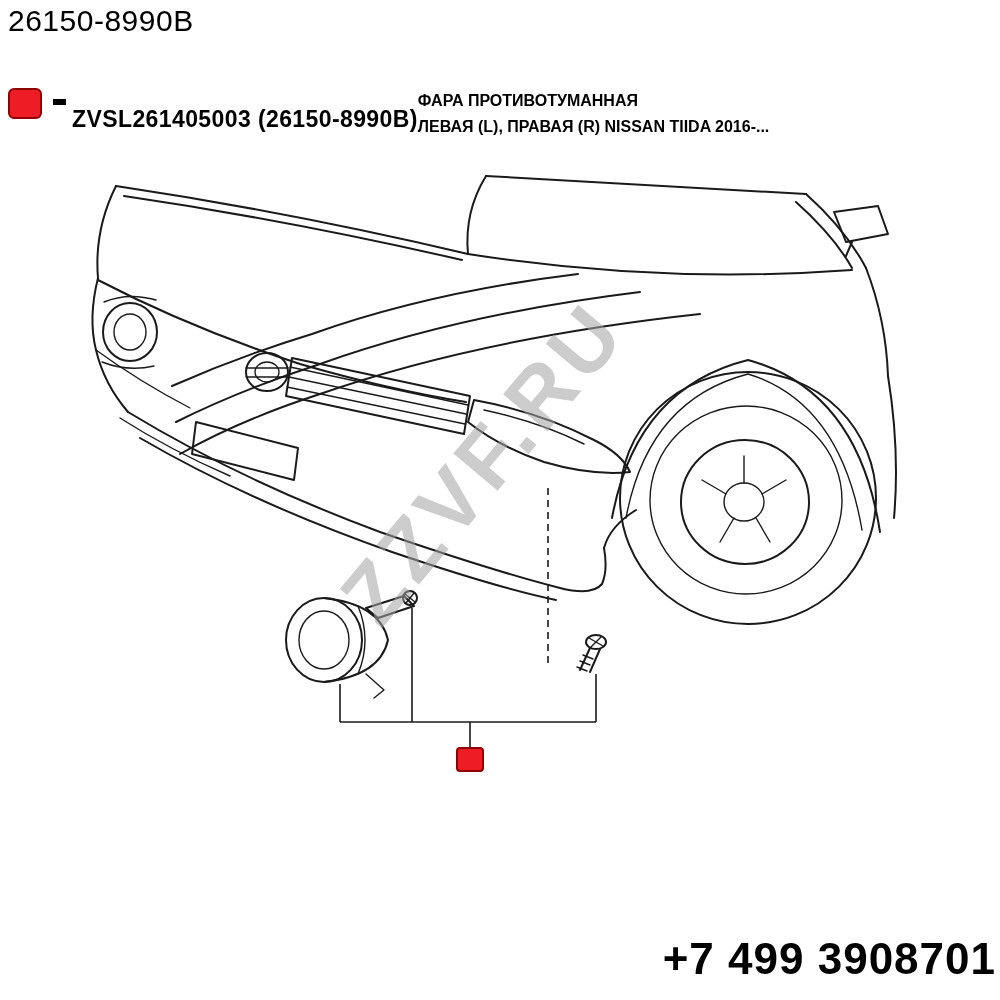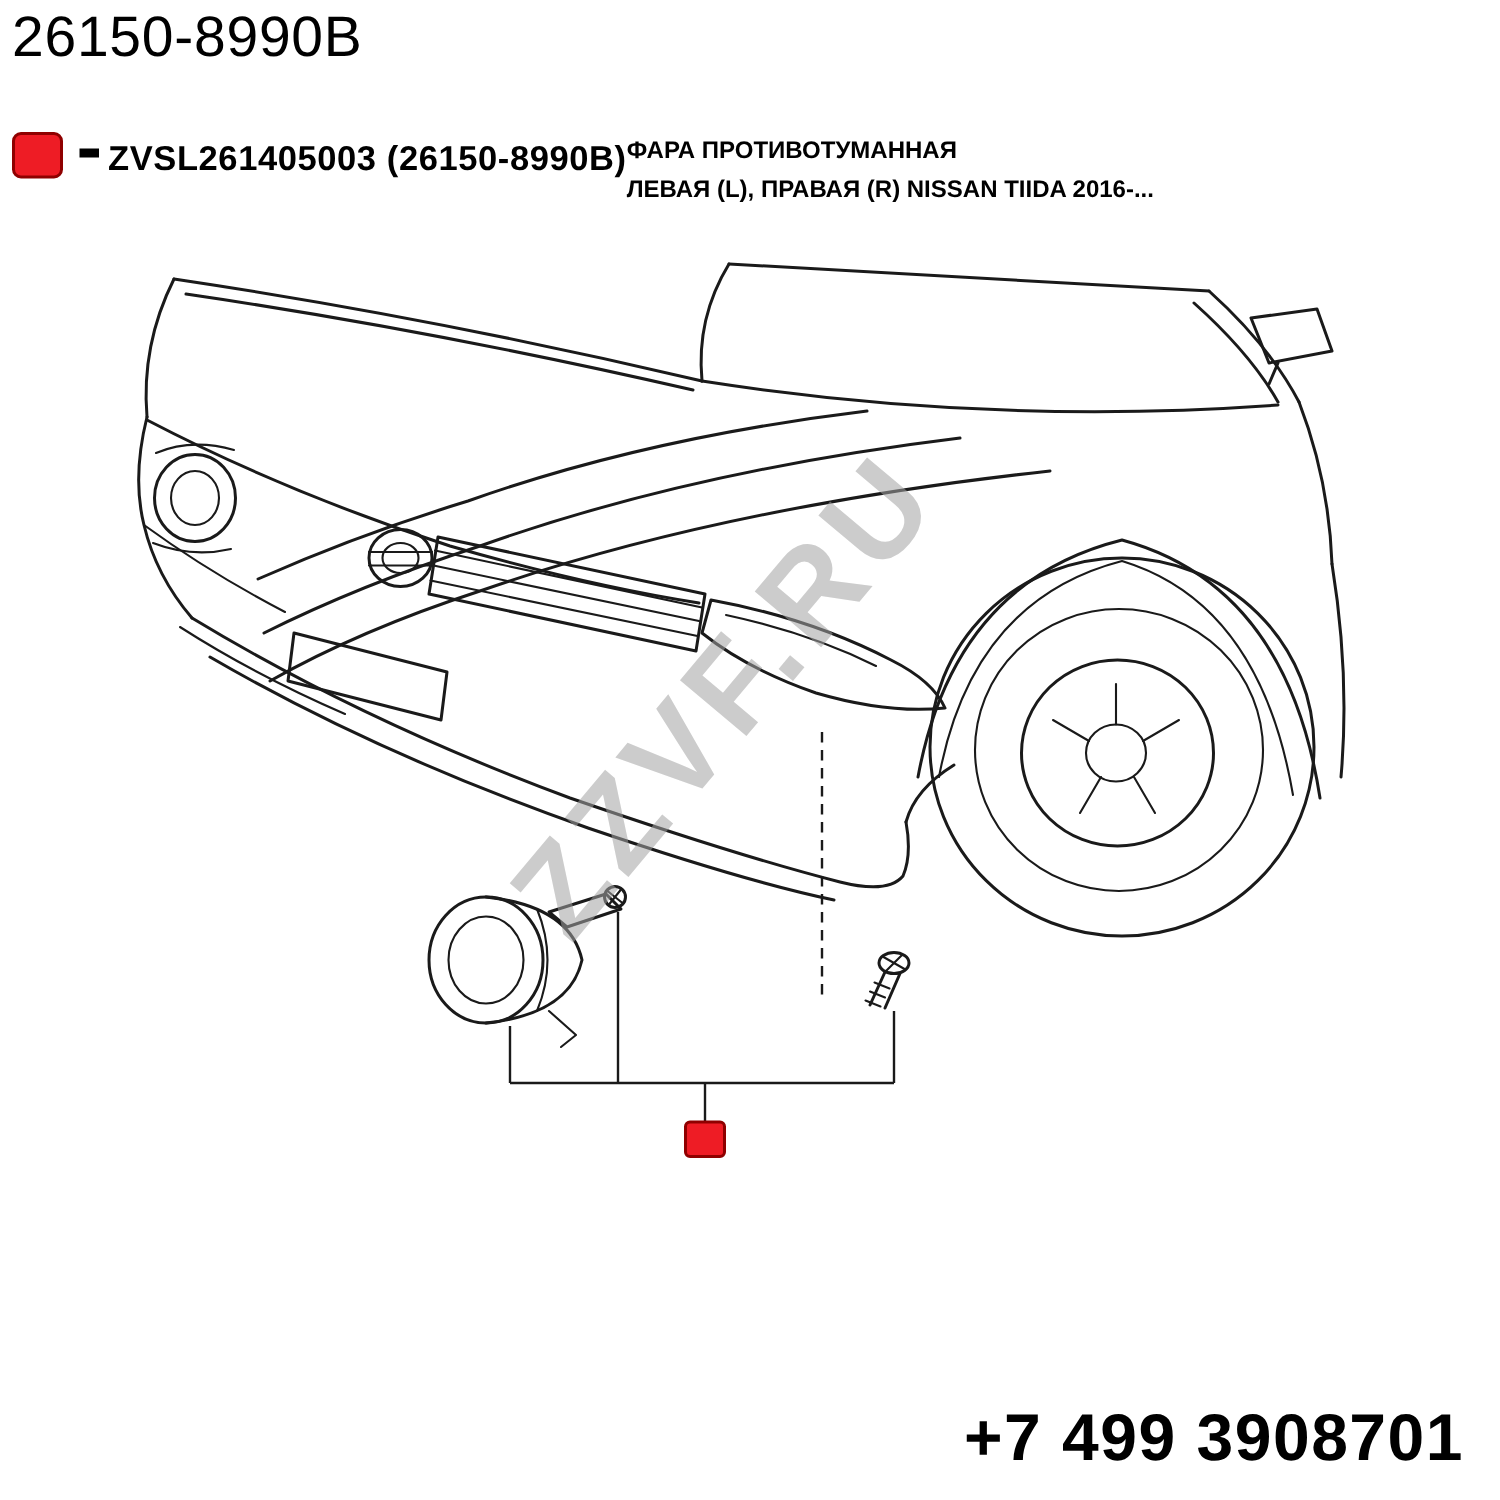--- a/index.html
+++ b/index.html
@@ -3,49 +3,49 @@
 <meta charset="utf-8">
 <style>
   html,body{margin:0;padding:0;}
   body{
     width:1000px;height:1000px;position:relative;background:#ffffff;
     font-family:"Liberation Sans", sans-serif;color:#000;overflow:hidden;
   }
   .header-row{
     position:absolute;top:4px;left:0;right:0;padding:0 8px;
     display:flex;justify-content:space-between;align-items:flex-start;
-    font-size:38px;font-weight:400;letter-spacing:0.5px;
+    font-size:30px;font-weight:400;letter-spacing:0.5px;
   }
   .part-row{
     position:absolute;top:86px;left:8px;right:4px;
     display:flex;align-items:flex-start;
   }
   .red-square{
     width:30px;height:27px;flex:0 0 auto;
     background:#ee1c25;border:2px solid #8f0000;border-radius:6px;
     margin-top:2px;
   }
   .dash{
     width:13px;height:6px;background:#000;flex:0 0 auto;
     margin:13px 6px 0 11px;
   }
   .part-title{
     font-size:23px;font-weight:700;white-space:nowrap;letter-spacing:0.4px;
-    margin-top:6px;
+    margin-top:20px;
   }
   .part-desc{
     font-size:16px;font-weight:700;line-height:1.6;
     padding-top:2px;white-space:nowrap;
   }
   .diagram{
     position:absolute;top:150px;left:0;width:1000px;height:650px;
   }
   .diagram svg{display:block;}
   .phone{
-    position:absolute;right:24px;bottom:16px;
+    position:absolute;right:4px;bottom:16px;
     font-size:44px;font-weight:700;letter-spacing:1px;
   }
   .car-stroke{fill:none;stroke:#1a1a1a;stroke-width:2;stroke-linecap:round;stroke-linejoin:round;}
   .thin-stroke{fill:none;stroke:#1a1a1a;stroke-width:1.4;stroke-linecap:round;stroke-linejoin:round;}
   .leader{fill:none;stroke:#1a1a1a;stroke-width:1.6;}
   .wm{
     font-family:"Liberation Sans", sans-serif;font-weight:700;font-size:84px;
     fill:#a3a3a3;opacity:0.55;letter-spacing:6px;
   }
 </style>

